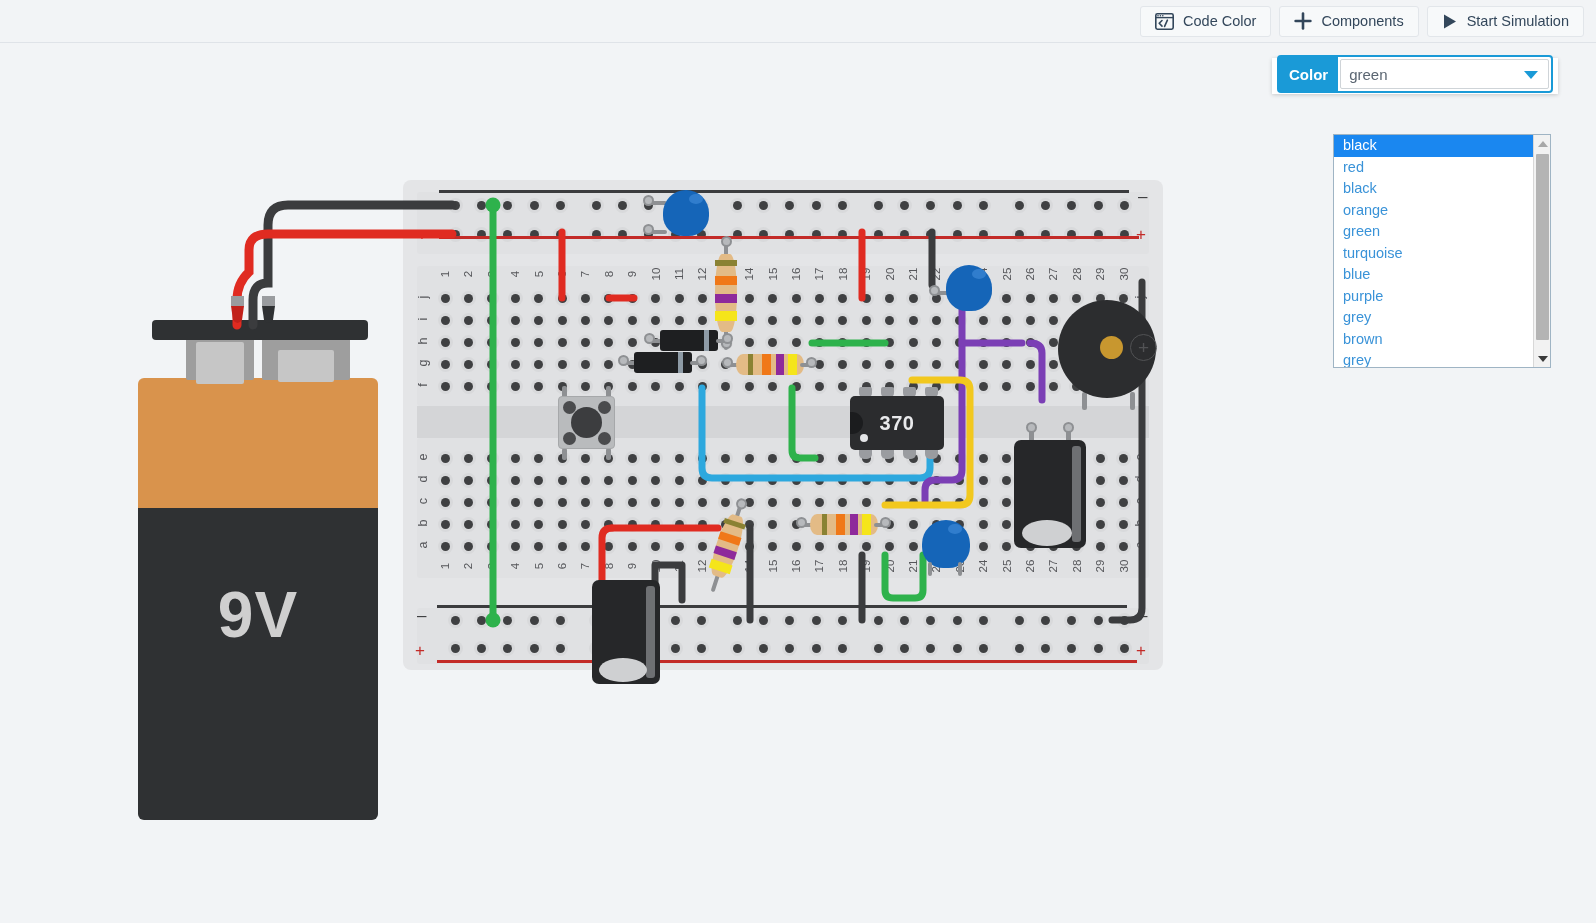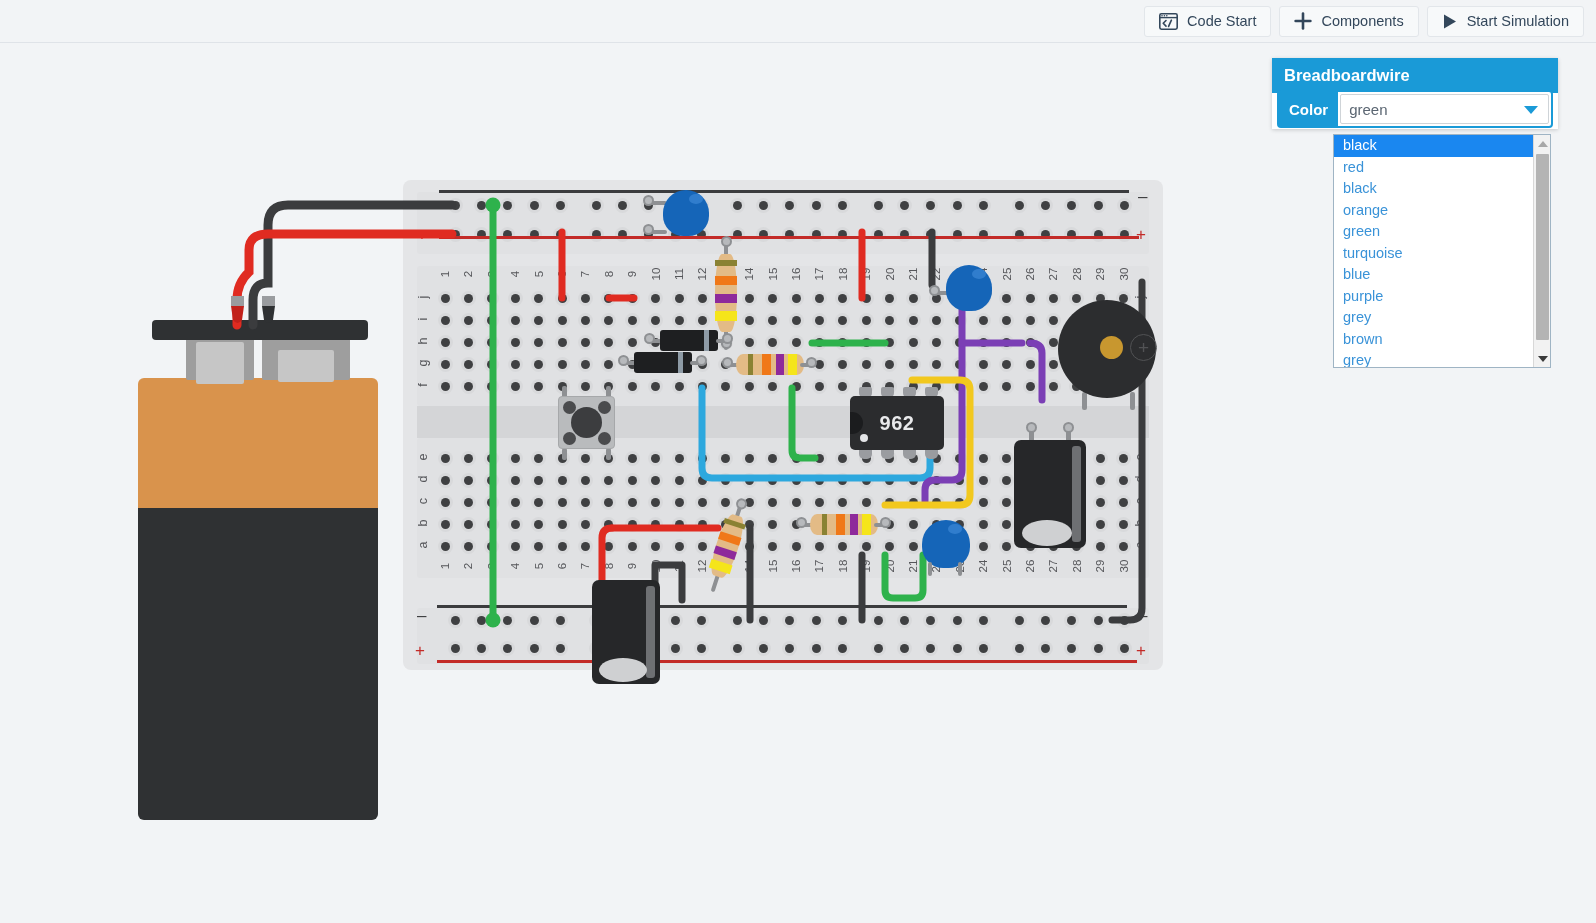--- a/index.html
+++ b/index.html
@@ -196,21 +196,21 @@
         <svg width="19" height="17" viewBox="0 0 19 17">
           <rect x="0.8" y="0.8" width="17.4" height="15.4" rx="1.6" fill="none" stroke="#33475b" stroke-width="1.6"></rect>
           <line x1="0.8" y1="4.6" x2="18.2" y2="4.6" stroke="#33475b" stroke-width="1.4"></line>
           <circle cx="3" cy="2.7" r="0.8" fill="#33475b"></circle>
             <circle cx="5.4" cy="2.7" r="0.8" fill="#33475b"></circle>
             <circle cx="7.8" cy="2.7" r="0.8" fill="#33475b"></circle>
           <path d="M7 7.5 L4.2 10.3 L7 13.1" fill="none" stroke="#33475b" stroke-width="1.6" stroke-linecap="round" stroke-linejoin="round"></path>
           <line x1="12.4" y1="7.2" x2="9.6" y2="13.4" stroke="#33475b" stroke-width="1.6" stroke-linecap="round"></line>
         </svg>
       </span>
-      <span>Code Start</span>
+      <span>Code Color</span>
     </div>
 
     <div class="tbtn">
       <span class="glyph">
         <svg width="18" height="18" viewBox="0 0 18 18">
           <line x1="9" y1="1.6" x2="9" y2="16.4" stroke="#33475b" stroke-width="2.6" stroke-linecap="round"></line>
           <line x1="1.6" y1="9" x2="16.4" y2="9" stroke="#33475b" stroke-width="2.6" stroke-linecap="round"></line>
         </svg>
       </span>
       <span>Components</span>
@@ -227,20 +227,21 @@
   </div>
 
   <div id="battery">
     <div class="bat-body-top"></div>
     <div class="bat-body-bot"></div>
     <div class="bat-term-l"></div>
     <div class="bat-term-l-in"></div>
     <div class="bat-term-r"></div>
     <div class="bat-term-r-in"></div>
     <div class="bat-cap"></div>
+    <div class="bat-label">9V</div>
   </div>
 
   <div id="breadboard">
     <div class="rail-zone" id="rail-top" style="top: 12px; height: 62px;"></div>
     <div class="main-zone" id="main-top" style="top: 86px; height: 140px;"></div>
     <div class="center-gutter" id="gutter" style="top: 226px; height: 32px;"></div>
     <div class="main-zone" id="main-bot" style="top: 258px; height: 140px;"></div>
     <div class="rail-zone" id="rail-bot" style="top: 428px; height: 56px;"></div>
     <div id="bb-holes">
         <div class="hole" style="left: 47.5px; top: 20.5px;"></div>
@@ -919,35 +920,34 @@
       <div class="ic-pin" style="left:31px;top:-9px;"></div>
       <div class="ic-pin" style="left:53px;top:-9px;"></div>
       <div class="ic-pin" style="left:75px;top:-9px;"></div>
       <div class="ic-pin" style="left:9px;bottom:-9px;"></div>
       <div class="ic-pin" style="left:31px;bottom:-9px;"></div>
       <div class="ic-pin" style="left:53px;bottom:-9px;"></div>
       <div class="ic-pin" style="left:75px;bottom:-9px;"></div>
       <div class="ic" style="left:0;top:0;width:94px;height:54px;">
         <div class="ic-notch"></div>
         <div class="ic-dot"></div>
-        <span>962</span>
+        <span>370</span>
       </div>
     </div>
 
     <div class="comp" style="left:1058px;top:300px;width:100px;height:100px;">
       <div class="lead" style="left:24px;top:92px;width:5px;height:18px;"></div>
       <div class="lead" style="left:72px;top:92px;width:5px;height:18px;"></div>
       <div class="buzzer" style="left:0px;top:0px;width:98px;height:98px;"></div>
       <div class="buzzer-hole" style="left:42px;top:36px;width:23px;height:23px;"></div>
       <div class="buzzer-plus" style="left:72px;top:34px;width:27px;height:27px;">+</div>
     </div>
   </div>
 
   <div id="panel">
-    <div id="panel-title">Breadboardwire</div>
     <div id="panel-body">
       <div id="prop-row">
         <div id="prop-label">Color</div>
         <div id="prop-select">
           <span id="prop-value">green</span>
           <span id="prop-arrow"></span>
         </div>
       </div>
     </div>
   </div>

